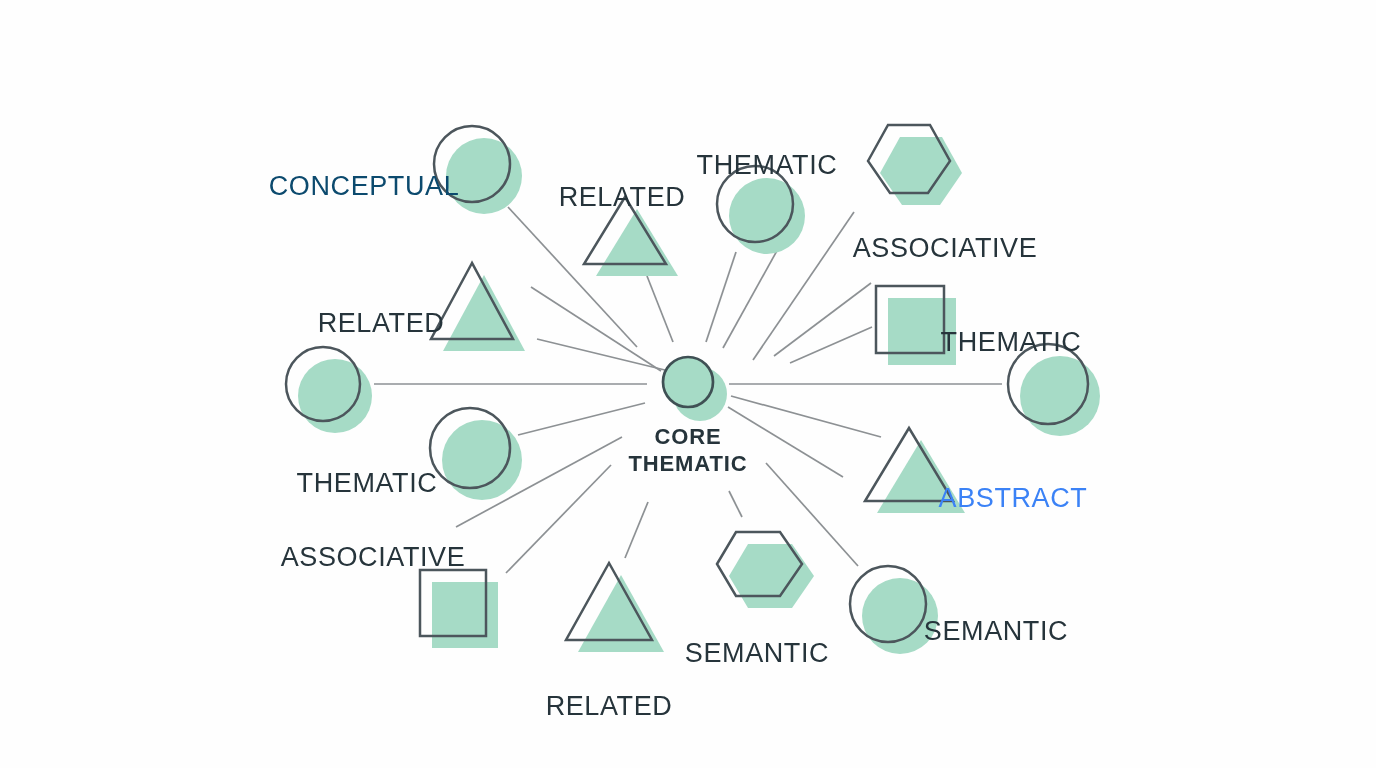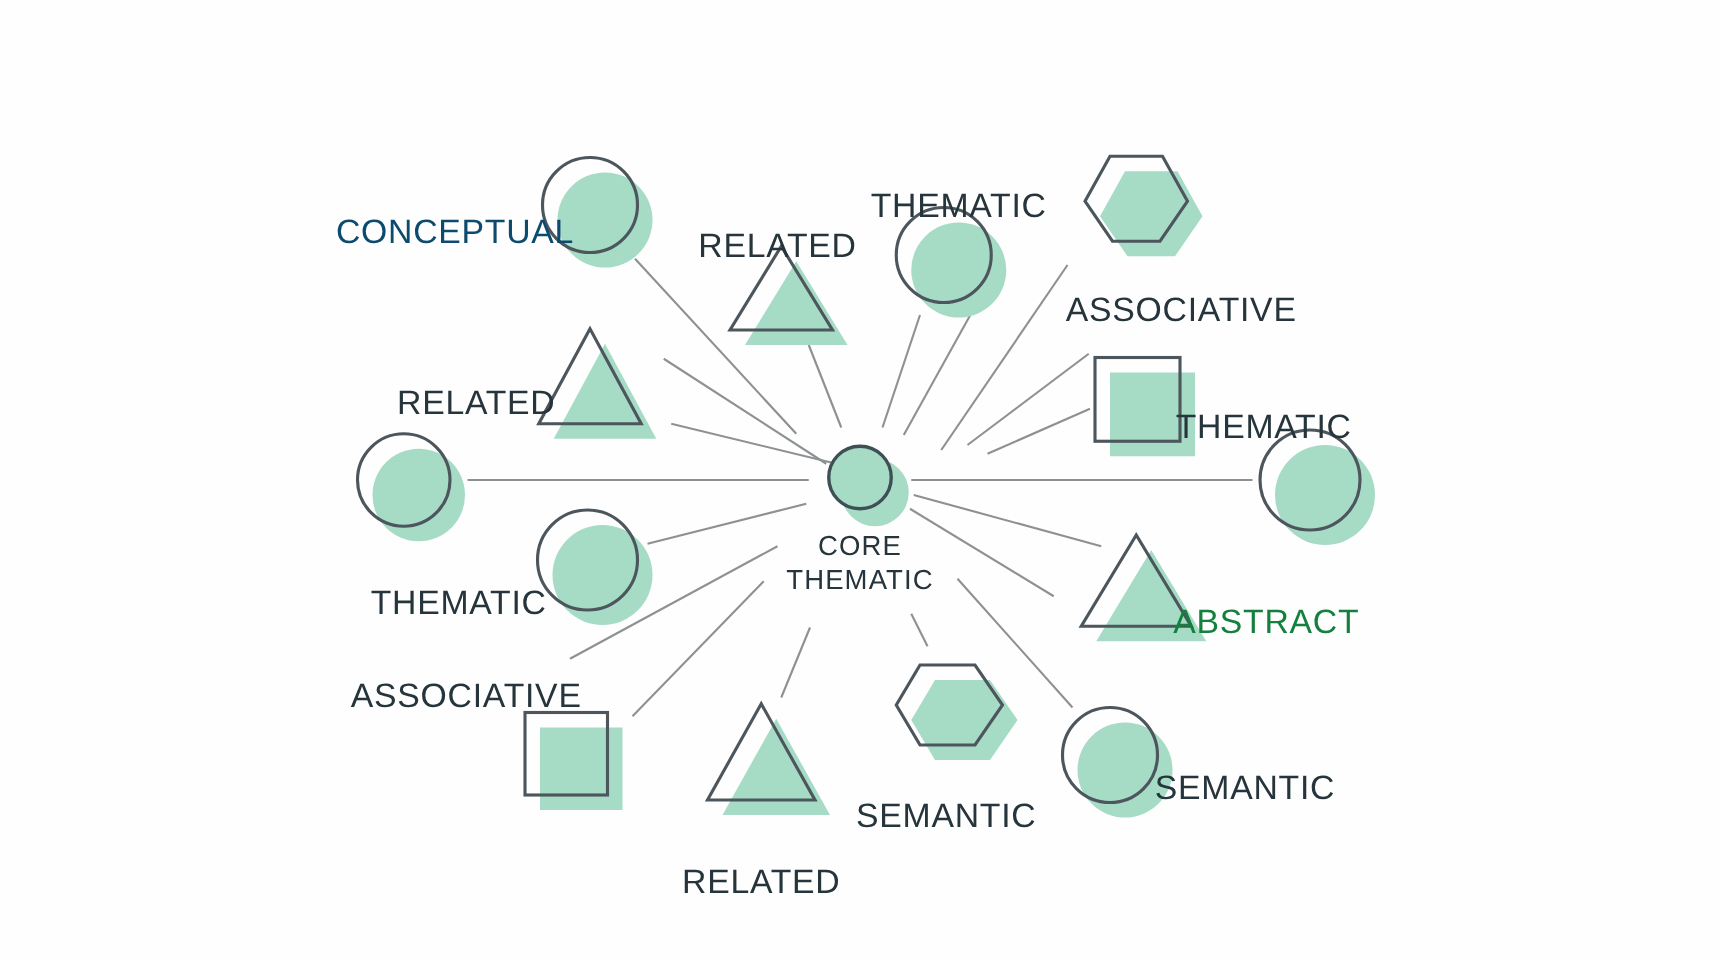--- a/index.html
+++ b/index.html
@@ -9,21 +9,21 @@
   }
   .stage svg{position:absolute;left:0;top:0;}
   .node-label{
     position:absolute;transform:translate(-50%,-50%);
     font-size:27px;letter-spacing:0.6px;color:#26343b;
     white-space:nowrap;font-weight:400;margin-top:24px;
   }
   .center-label{
     position:absolute;transform:translate(-50%,-50%);
     text-align:center;font-size:22px;line-height:27px;
-    letter-spacing:0.9px;color:#26343b;font-weight:400;
+    letter-spacing:0.9px;color:#26343b;font-weight:700;
   }
 </style>
 </head>
 <body>
 
 <div class="stage" style="background: rgb(254, 254, 254);">
   <svg id="diagram-svg" width="1376" height="768" viewBox="0 0 1376 768">
       <line x1="637" y1="347" x2="508" y2="207" stroke="#8d9194" stroke-width="1.7"></line>
       <line x1="661" y1="371" x2="531" y2="287" stroke="#8d9194" stroke-width="1.7"></line>
       <line x1="669" y1="371" x2="537" y2="339" stroke="#8d9194" stroke-width="1.7"></line>
@@ -73,21 +73,21 @@
       <polygon points="472,263 431,339 513,339" fill="none" stroke="#4c565c" stroke-width="2.5"></polygon>
       <circle cx="700" cy="394" r="27" fill="#a6dbc6"></circle>
       <circle cx="688" cy="382" r="25" fill="#a6dbc6" stroke="#3f5054" stroke-width="2.7"></circle>
     </svg>
   <div id="labels">
       <div class="node-label" style="left: 364px; top: 162px; color: #0c4a6e;">CONCEPTUAL</div>
       <div class="node-label" style="left: 622px; top: 173px; color: rgb(38, 52, 59);">RELATED</div>
       <div class="node-label" style="left: 767px; top: 141px; color: rgb(38, 52, 59);">THEMATIC</div>
       <div class="node-label" style="left: 945px; top: 224px; color: rgb(38, 52, 59);">ASSOCIATIVE</div>
       <div class="node-label" style="left: 1011px; top: 318px; color: rgb(38, 52, 59);">THEMATIC</div>
-      <div class="node-label" style="left: 1013px; top: 474px; color: #15803d;">ABSTRACT</div>
+      <div class="node-label" style="left: 1013px; top: 474px; color: #3b82f6;">ABSTRACT</div>
       <div class="node-label" style="left: 996px; top: 607px; color: rgb(38, 52, 59);">SEMANTIC</div>
       <div class="node-label" style="left: 757px; top: 629px; color: rgb(38, 52, 59);">SEMANTIC</div>
       <div class="node-label" style="left: 609px; top: 682px; color: rgb(38, 52, 59);">RELATED</div>
       <div class="node-label" style="left: 373px; top: 533px; color: rgb(38, 52, 59);">ASSOCIATIVE</div>
       <div class="node-label" style="left: 367px; top: 459px; color: rgb(38, 52, 59);">THEMATIC</div>
       <div class="node-label" style="left: 381px; top: 299px; color: rgb(38, 52, 59);">RELATED</div>
       <div class="center-label" style="left: 688px; top: 450px; color: rgb(38, 52, 59);">
         <div>CORE</div>
         <div>THEMATIC</div>
       </div>

